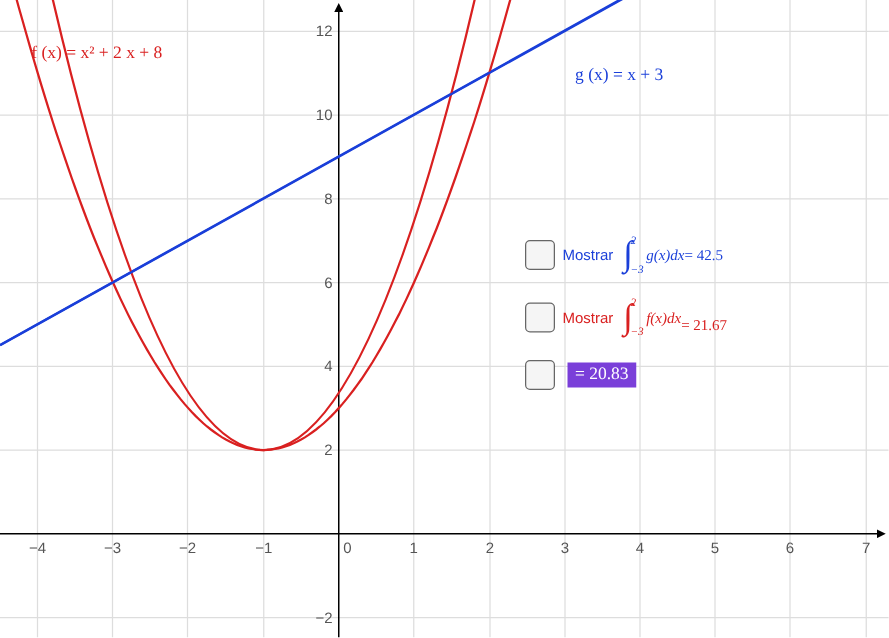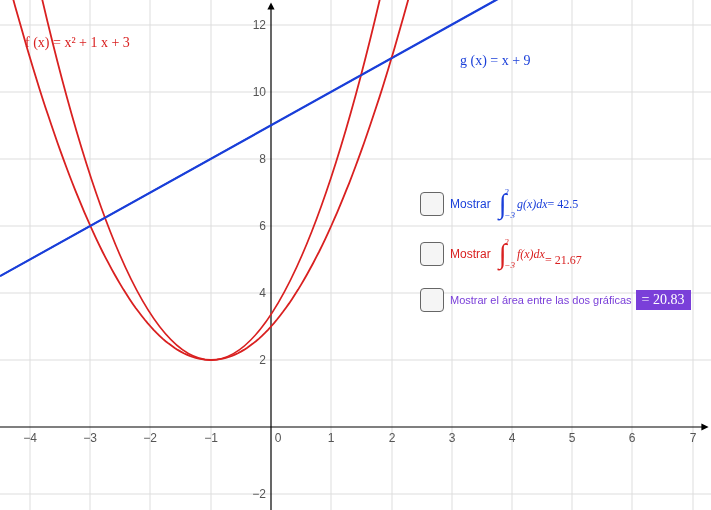--- a/index.html
+++ b/index.html
@@ -182,24 +182,24 @@
     477,0
     " style="display:none"></polyline>
 </svg>
 
 <svg class="plot" width="711" height="510" viewBox="0 0 711 510">
   <path id="fpath" fill="none" stroke="#d92020" stroke-width="1.8" d="M 9.1 -16.0 L 12.1 -4.8 L 15.1 6.2 L 18.2 17.0 L 21.2 27.6 L 24.2 38.1 L 27.2 48.4 L 30.2 58.5 L 33.2 68.5 L 36.2 78.3 L 39.2 87.9 L 42.2 97.4 L 45.2 106.7 L 48.3 115.8 L 51.3 124.7 L 54.3 133.5 L 57.3 142.2 L 60.3 150.6 L 63.3 158.9 L 66.3 167.0 L 69.3 175.0 L 72.3 182.8 L 75.3 190.4 L 78.4 197.9 L 81.4 205.1 L 84.4 212.3 L 87.4 219.2 L 90.4 226.0 L 93.4 232.6 L 96.4 239.1 L 99.4 245.3 L 102.4 251.5 L 105.4 257.4 L 108.5 263.2 L 111.5 268.8 L 114.5 274.2 L 117.5 279.5 L 120.5 284.6 L 123.5 289.6 L 126.5 294.3 L 129.5 298.9 L 132.5 303.4 L 135.5 307.7 L 138.6 311.8 L 141.6 315.7 L 144.6 319.5 L 147.6 323.1 L 150.6 326.5 L 153.6 329.8 L 156.6 332.9 L 159.6 335.8 L 162.6 338.6 L 165.6 341.2 L 168.7 343.6 L 171.7 345.8 L 174.7 347.9 L 177.7 349.9 L 180.7 351.6 L 183.7 353.2 L 186.7 354.6 L 189.7 355.9 L 192.7 357.0 L 195.7 357.9 L 198.8 358.7 L 201.8 359.2 L 204.8 359.7 L 207.8 359.9 L 210.8 360.0 L 213.8 359.9 L 216.8 359.7 L 219.8 359.2 L 222.8 358.7 L 225.8 357.9 L 228.9 357.0 L 231.9 355.9 L 234.9 354.6 L 237.9 353.2 L 240.9 351.6 L 243.9 349.9 L 246.9 347.9 L 249.9 345.8 L 252.9 343.6 L 255.9 341.2 L 259.0 338.6 L 262.0 335.8 L 265.0 332.9 L 268.0 329.8 L 271.0 326.5 L 274.0 323.1 L 277.0 319.5 L 280.0 315.7 L 283.0 311.8 L 286.0 307.7 L 289.1 303.4 L 292.1 298.9 L 295.1 294.3 L 298.1 289.6 L 301.1 284.6 L 304.1 279.5 L 307.1 274.2 L 310.1 268.8 L 313.1 263.2 L 316.1 257.4 L 319.2 251.5 L 322.2 245.3 L 325.2 239.1 L 328.2 232.6 L 331.2 226.0 L 334.2 219.2 L 337.2 212.3 L 340.2 205.1 L 343.2 197.9 L 346.2 190.4 L 349.3 182.8 L 352.3 175.0 L 355.3 167.0 L 358.3 158.9 L 361.3 150.6 L 364.3 142.2 L 367.3 133.5 L 370.3 124.7 L 373.3 115.8 L 376.3 106.7 L 379.4 97.4 L 382.4 87.9 L 385.4 78.3 L 388.4 68.5 L 391.4 58.5 L 394.4 48.4 L 397.4 38.1 L 400.4 27.6 L 403.4 17.0 L 406.4 6.2 L 409.5 -4.8 L 412.5 -16.0                                                                                                   "></path>
   <path id="gpath" fill="none" stroke="#1a3fd9" stroke-width="1.8" d="M 0.0999999999999659 276.25 L 710.46 -119.05000000000007"></path>
 </svg>
 
 <div class="func-label" style="left:25px; top:35px; color:#d92020;">
-  <span>f (x)  = x² + 1 x + 3</span>
+  <span>f (x)  = x² + 2 x + 8</span>
 </div>
 <div class="func-label" style="left:460px; top:53px; color:#1a3fd9;">
-  <span>g (x)  = x + 9</span>
+  <span>g (x)  = x + 3</span>
 </div>
 
 <div class="checkbox-row" style="left:420px; top:188px;">
   <div class="checkbox"></div>
   <span style="color:#1a3fd9;">Mostrar</span>
   <span class="integral math" style="color:#1a3fd9;">
     <span class="int-sign">∫</span>
     <span class="int-bounds">
       <span class="upper">2</span>
       <span>−3</span>
@@ -218,15 +218,14 @@
       <span class="upper">2</span>
       <span>−3</span>
     </span>
     <span>f(x)dx</span>
     <span style="font-style:normal;margin-top:12px;"> = 21.67</span>
   </span>
 </div>
 
 <div class="checkbox-row" style="left:420px; top:288px;">
   <div class="checkbox"></div>
-  <span style="color:#7a3fd9; font-size:11px;">Mostrar el área entre las dos gráficas</span>
   <span class="highlight" style="margin-left:4px; font-size:14px;">= 20.83</span>
 </div>
 
 </body></html>

